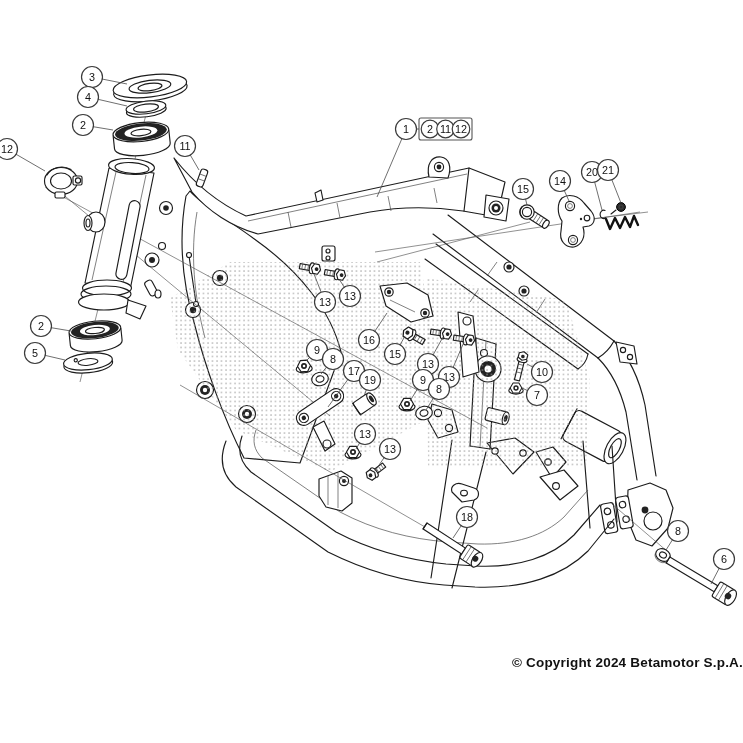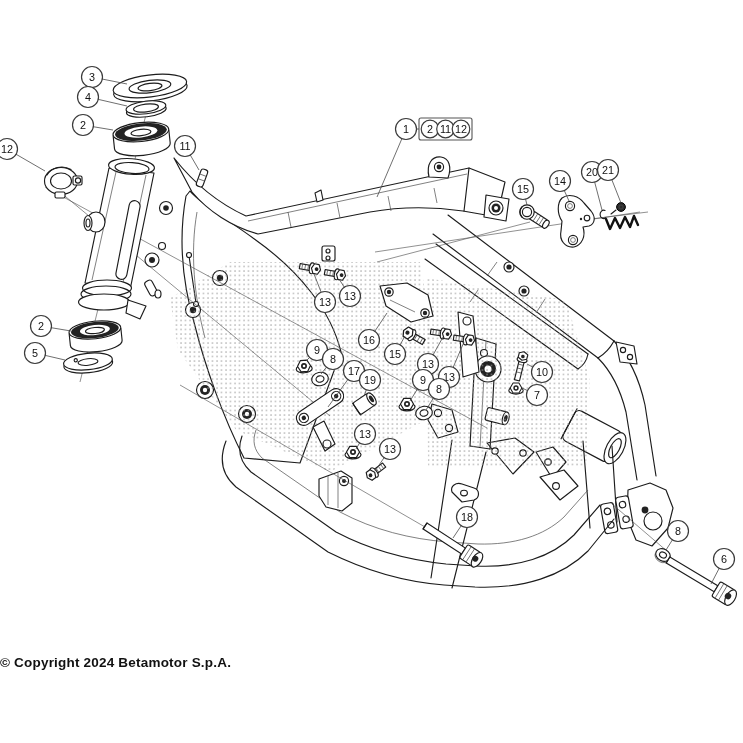--- a/index.html
+++ b/index.html
@@ -9,21 +9,21 @@
   
   .ln{stroke:#1c1c1c;stroke-width:1.15;fill:none;stroke-linecap:round;stroke-linejoin:round;}
   .w{fill:#ffffff;}
   .dk{fill:#222222;stroke:none;}
   .thin{stroke:#4a4a4a;stroke-width:.7;fill:none;}
   .hair{stroke:#555555;stroke-width:.65;fill:none;}
   .balloon{fill:#ffffff;stroke:#3b3b3b;stroke-width:1.2;}
   .balloon-txt{font-family:"Liberation Sans",sans-serif;font-size:10.8px;fill:#111;
                text-anchor:middle;}
   .boxed{fill:#ffffff;stroke:#555;stroke-width:1.1;}
-  #copyright{position:absolute;left:0;right:0;top:655px;text-align:left;
+  #copyright{position:absolute;left:0;right:0;top:655px;text-align:right;
              font-weight:bold;font-size:13.5px;color:#111;letter-spacing:.2px;}
 </style>
 </head>
 <body>
 
 <div id="stage">
 <svg id="diagram-svg" width="743" height="743" viewBox="0 0 743 743">
   <defs>
     <pattern id="dots" width="4.5" height="4.5" patternUnits="userSpaceOnUse">
       <circle cx="1" cy="1" r=".82" fill="#9c9c9c"></circle>

